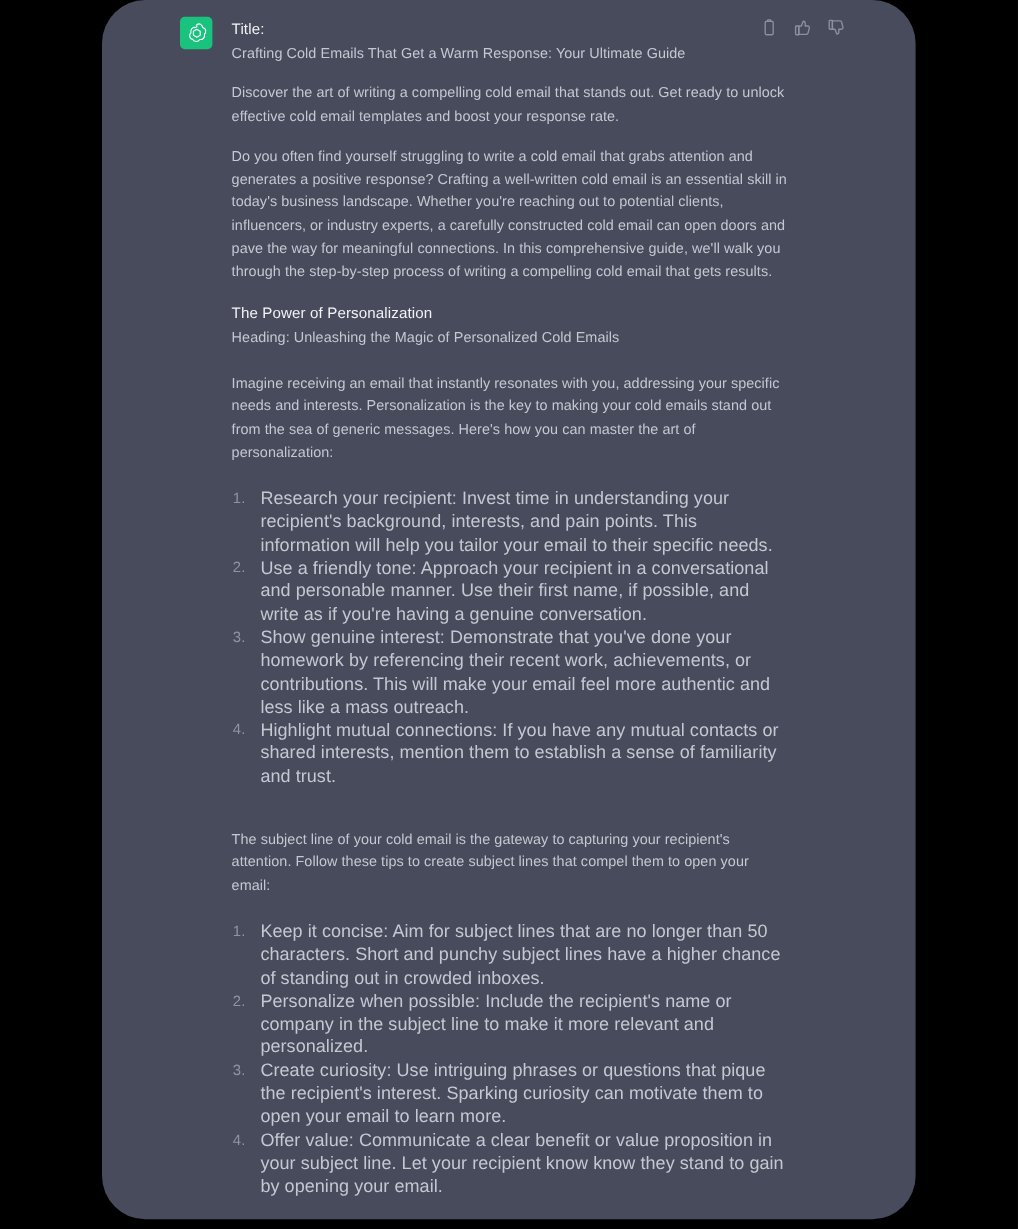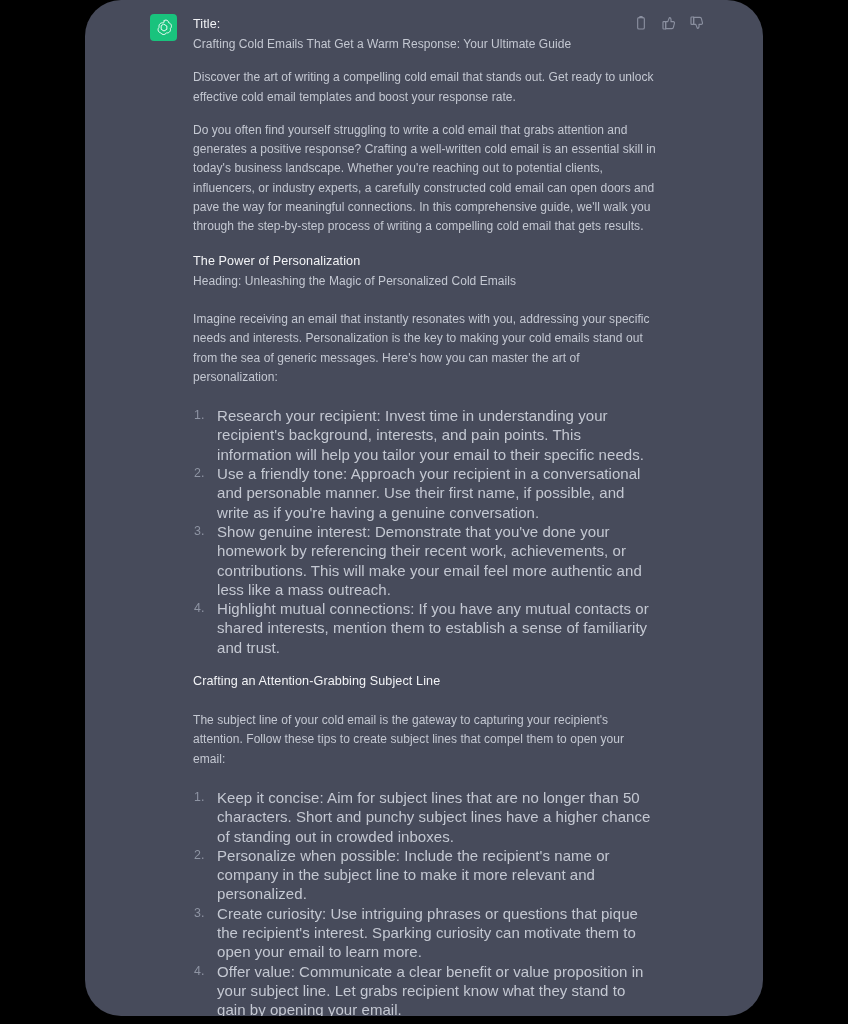--- a/index.html
+++ b/index.html
@@ -186,28 +186,27 @@
         <div class="p-line">Imagine receiving an email that instantly resonates with you, addressing your specific needs and interests. Personalization is the key to making your cold emails stand out from the sea of generic messages. Here's how you can master the art of personalization:</div>
         <div class="para-gap"></div>
         <ol class="num-list">
           <li>Research your recipient: Invest time in understanding your recipient's background, interests, and pain points. This information will help you tailor your email to their specific needs.</li>
           <li>Use a friendly tone: Approach your recipient in a conversational and personable manner. Use their first name, if possible, and write as if you're having a genuine conversation.</li>
           <li>Show genuine interest: Demonstrate that you've done your homework by referencing their recent work, achievements, or contributions. This will make your email feel more authentic and less like a mass outreach.</li>
           <li>Highlight mutual connections: If you have any mutual contacts or shared interests, mention them to establish a sense of familiarity and trust.</li>
         </ol>
 
         <div class="sec-gap"></div>
-        <div class="h-strong">Crafting an Attention-Grabbing Subject Line</div>
         <div class="para-gap"></div>
         <div class="p-line">The subject line of your cold email is the gateway to capturing your recipient's attention. Follow these tips to create subject lines that compel them to open your email:</div>
         <div class="para-gap"></div>
         <ol class="num-list">
           <li>Keep it concise: Aim for subject lines that are no longer than 50 characters. Short and punchy subject lines have a higher chance of standing out in crowded inboxes.</li>
           <li>Personalize when possible: Include the recipient's name or company in the subject line to make it more relevant and personalized.</li>
           <li>Create curiosity: Use intriguing phrases or questions that pique the recipient's interest. Sparking curiosity can motivate them to open your email to learn more.</li>
-          <li>Offer value: Communicate a clear benefit or value proposition in your subject line. Let grabs recipient know what they stand to gain by opening your email.</li>
+          <li>Offer value: Communicate a clear benefit or value proposition in your subject line. Let your recipient know know they stand to gain by opening your email.</li>
         </ol>
 
       </div>
     </div>
   </div>
 
 </div>
 
 </body></html>

